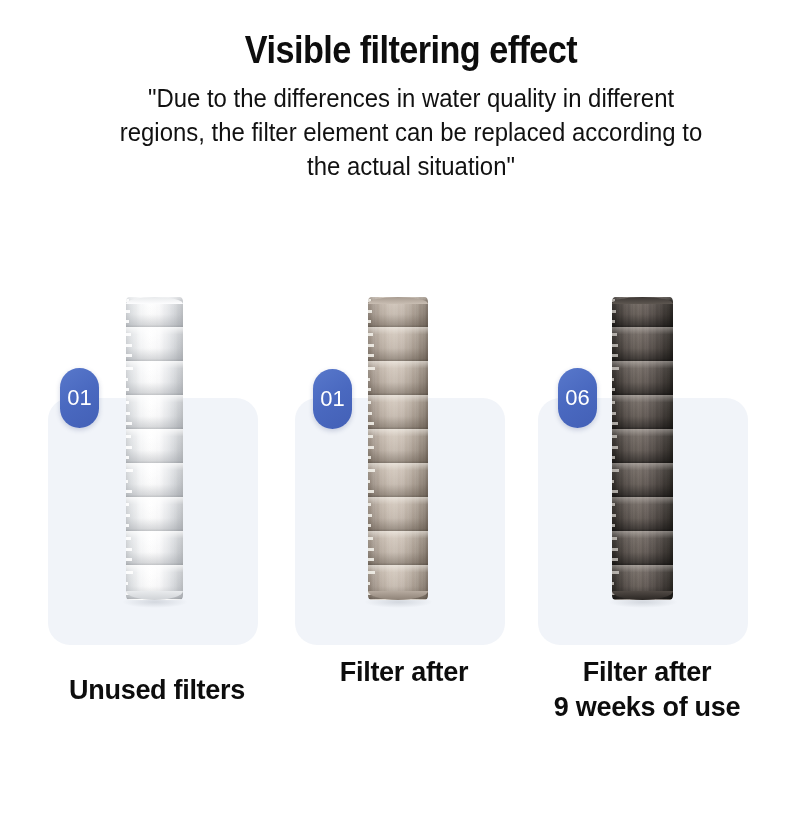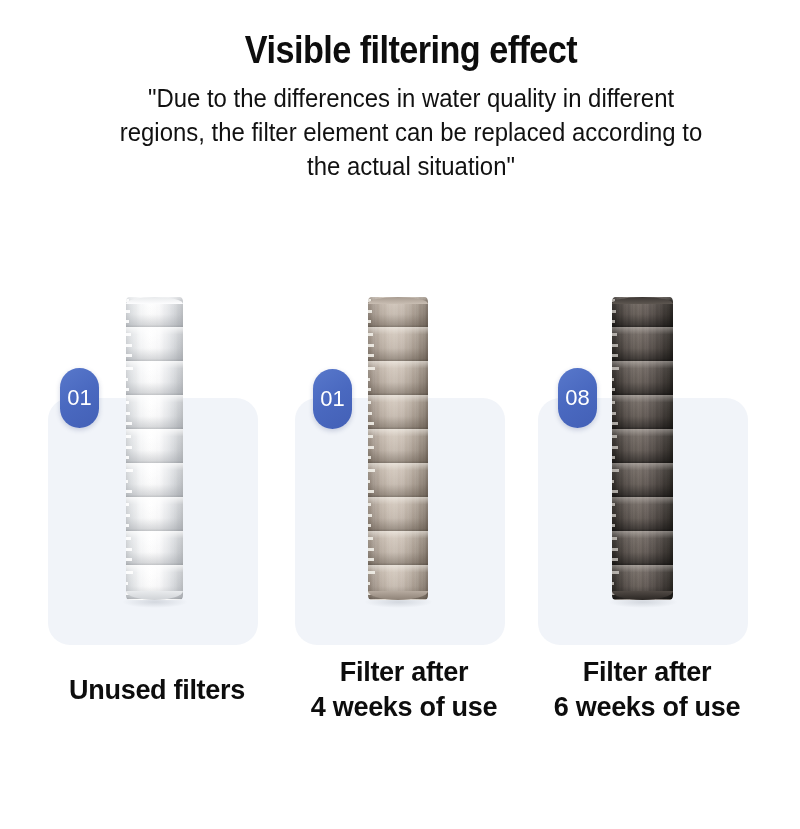--- a/index.html
+++ b/index.html
@@ -439,29 +439,28 @@
         <div class="nick" style="top:274px;width:7px"></div>
         <div class="nick" style="top:285px;width:2px"></div>
         <div class="nick" style="top:295px;width:3px"></div>
       </div>
     <div class="cyl-top"></div>
     <div class="cyl-bottom"></div>
   </div>
 
   <div class="badge b1">01</div>
   <div class="badge b2">01</div>
-  <div class="badge b3">08</div>
+  <div class="badge b3">06</div>
 
   <div class="captions">
     <div class="caption p1">
       <span class="cap-line">Unused filters</span>
     </div>
     <div class="caption p2">
       <span class="cap-line">Filter after</span>
-      <span class="cap-line">4 weeks of use</span>
     </div>
     <div class="caption p3">
       <span class="cap-line">Filter after</span>
-      <span class="cap-line">6 weeks of use</span>
+      <span class="cap-line">9 weeks of use</span>
     </div>
   </div>
 
 </div>
 
 </body></html>

